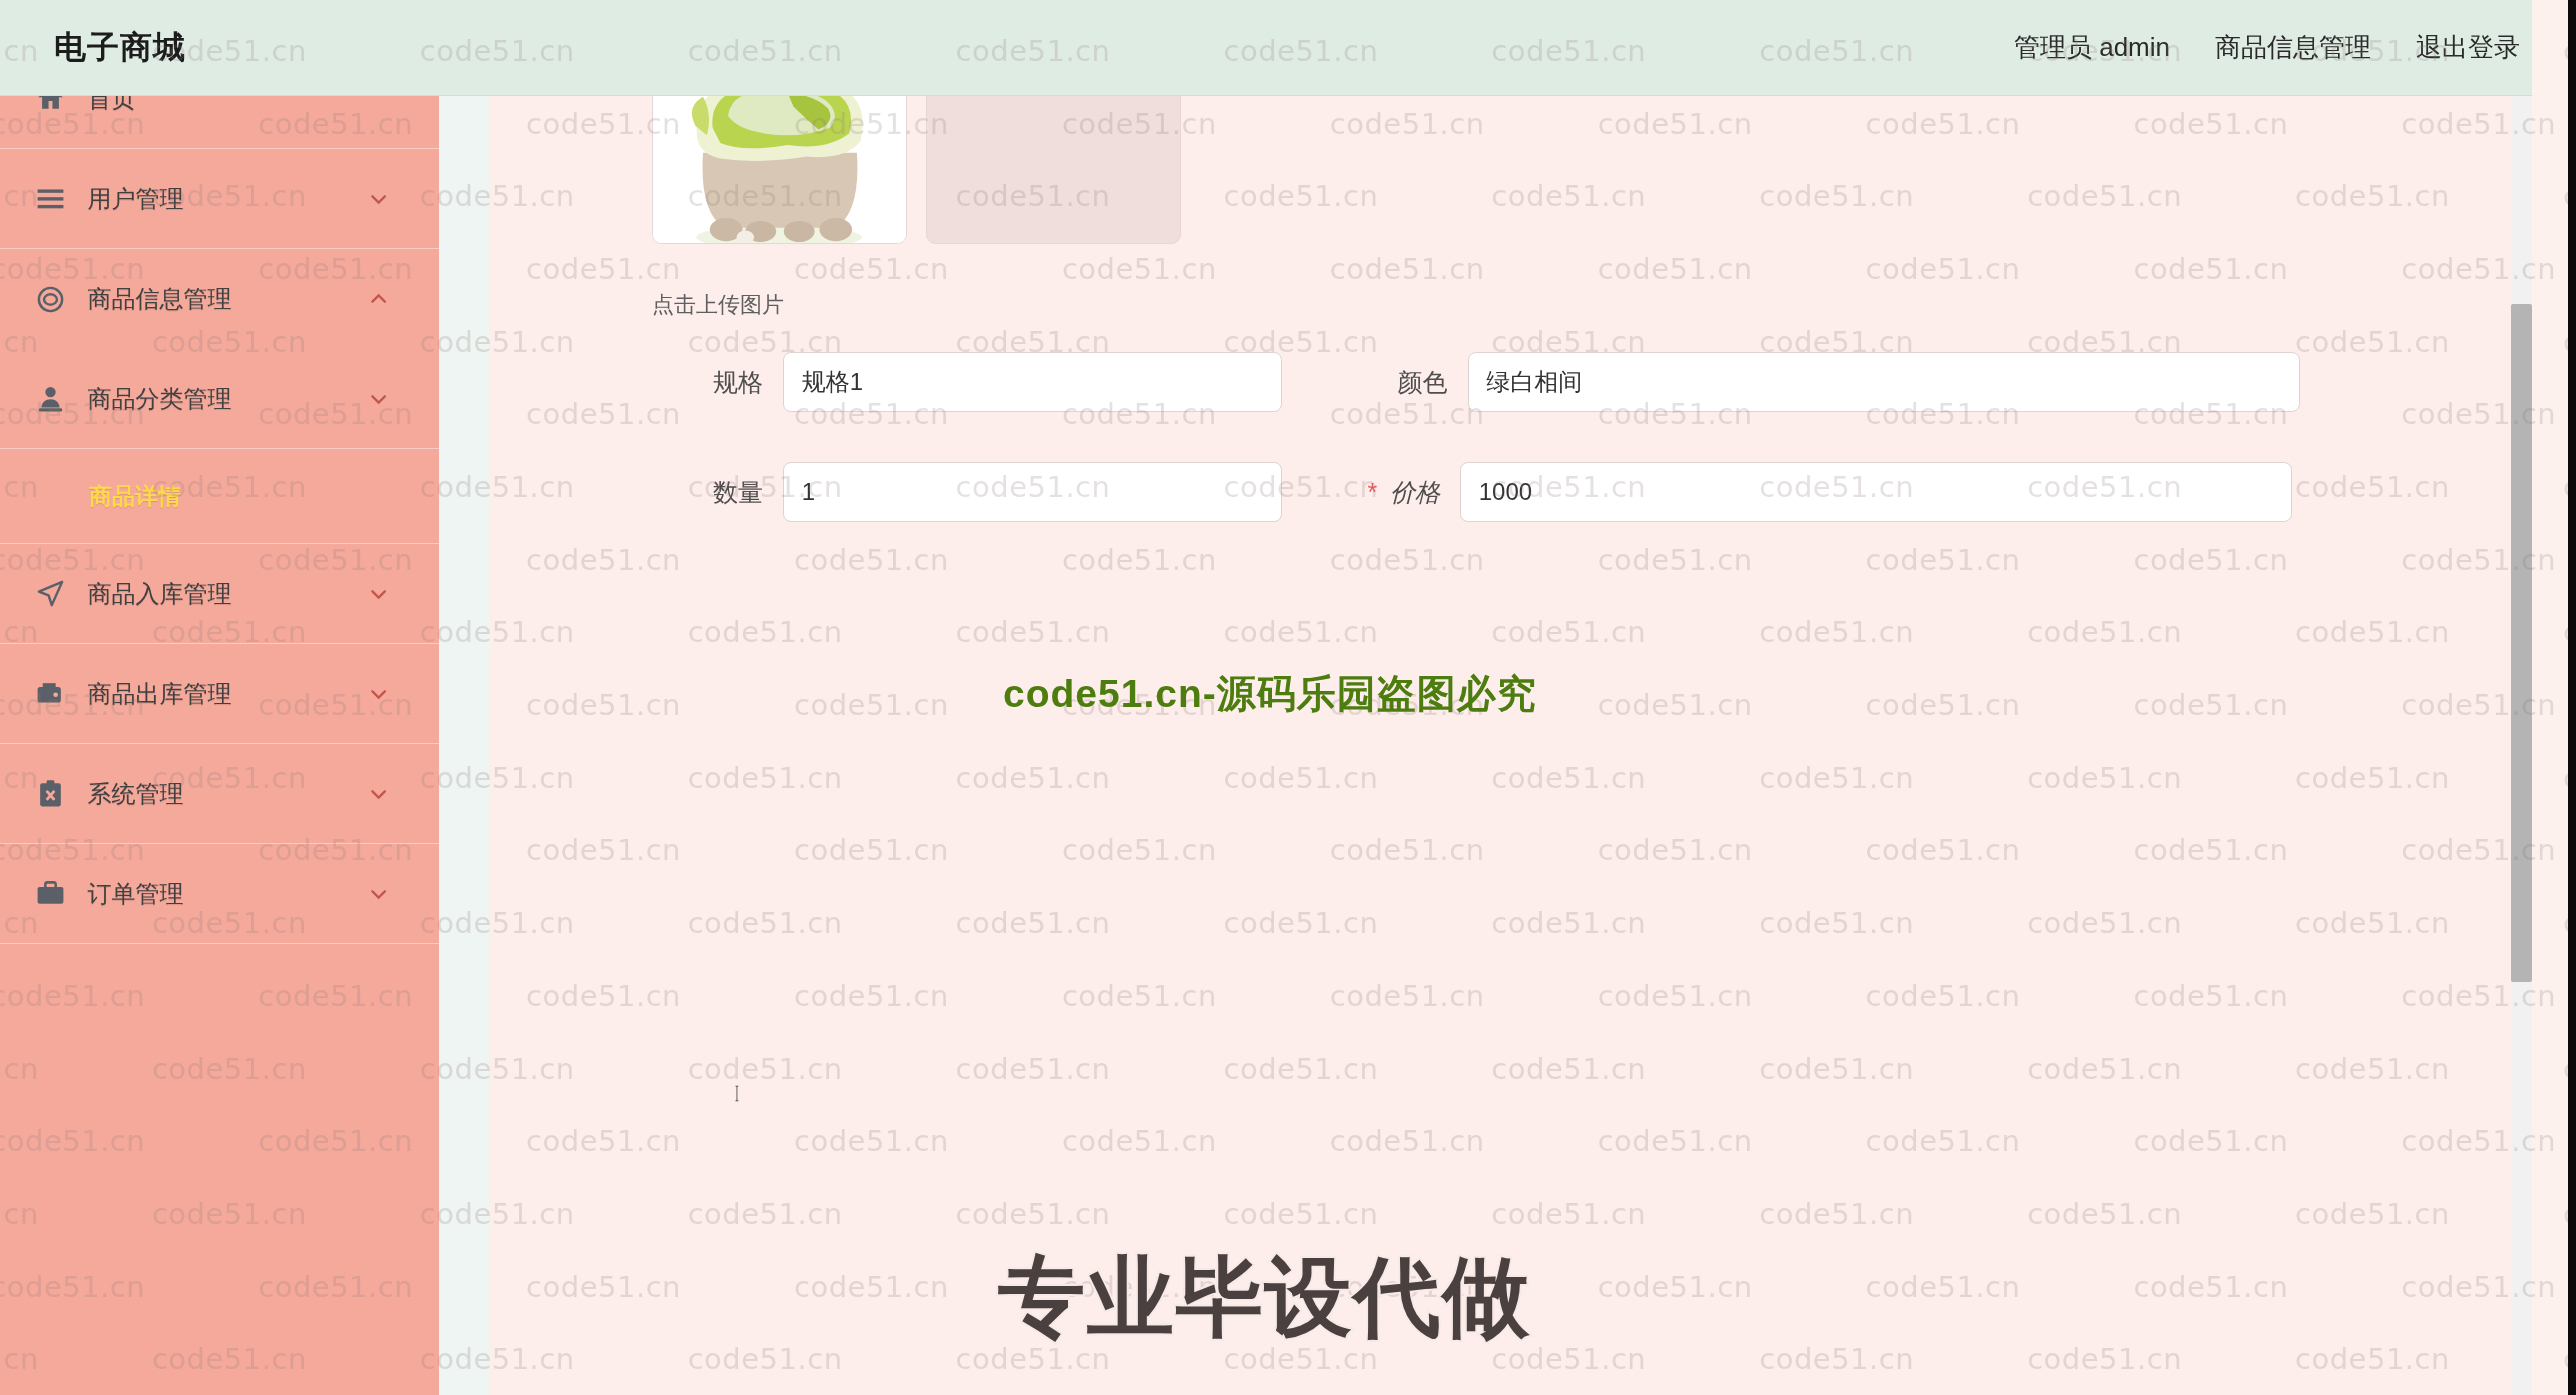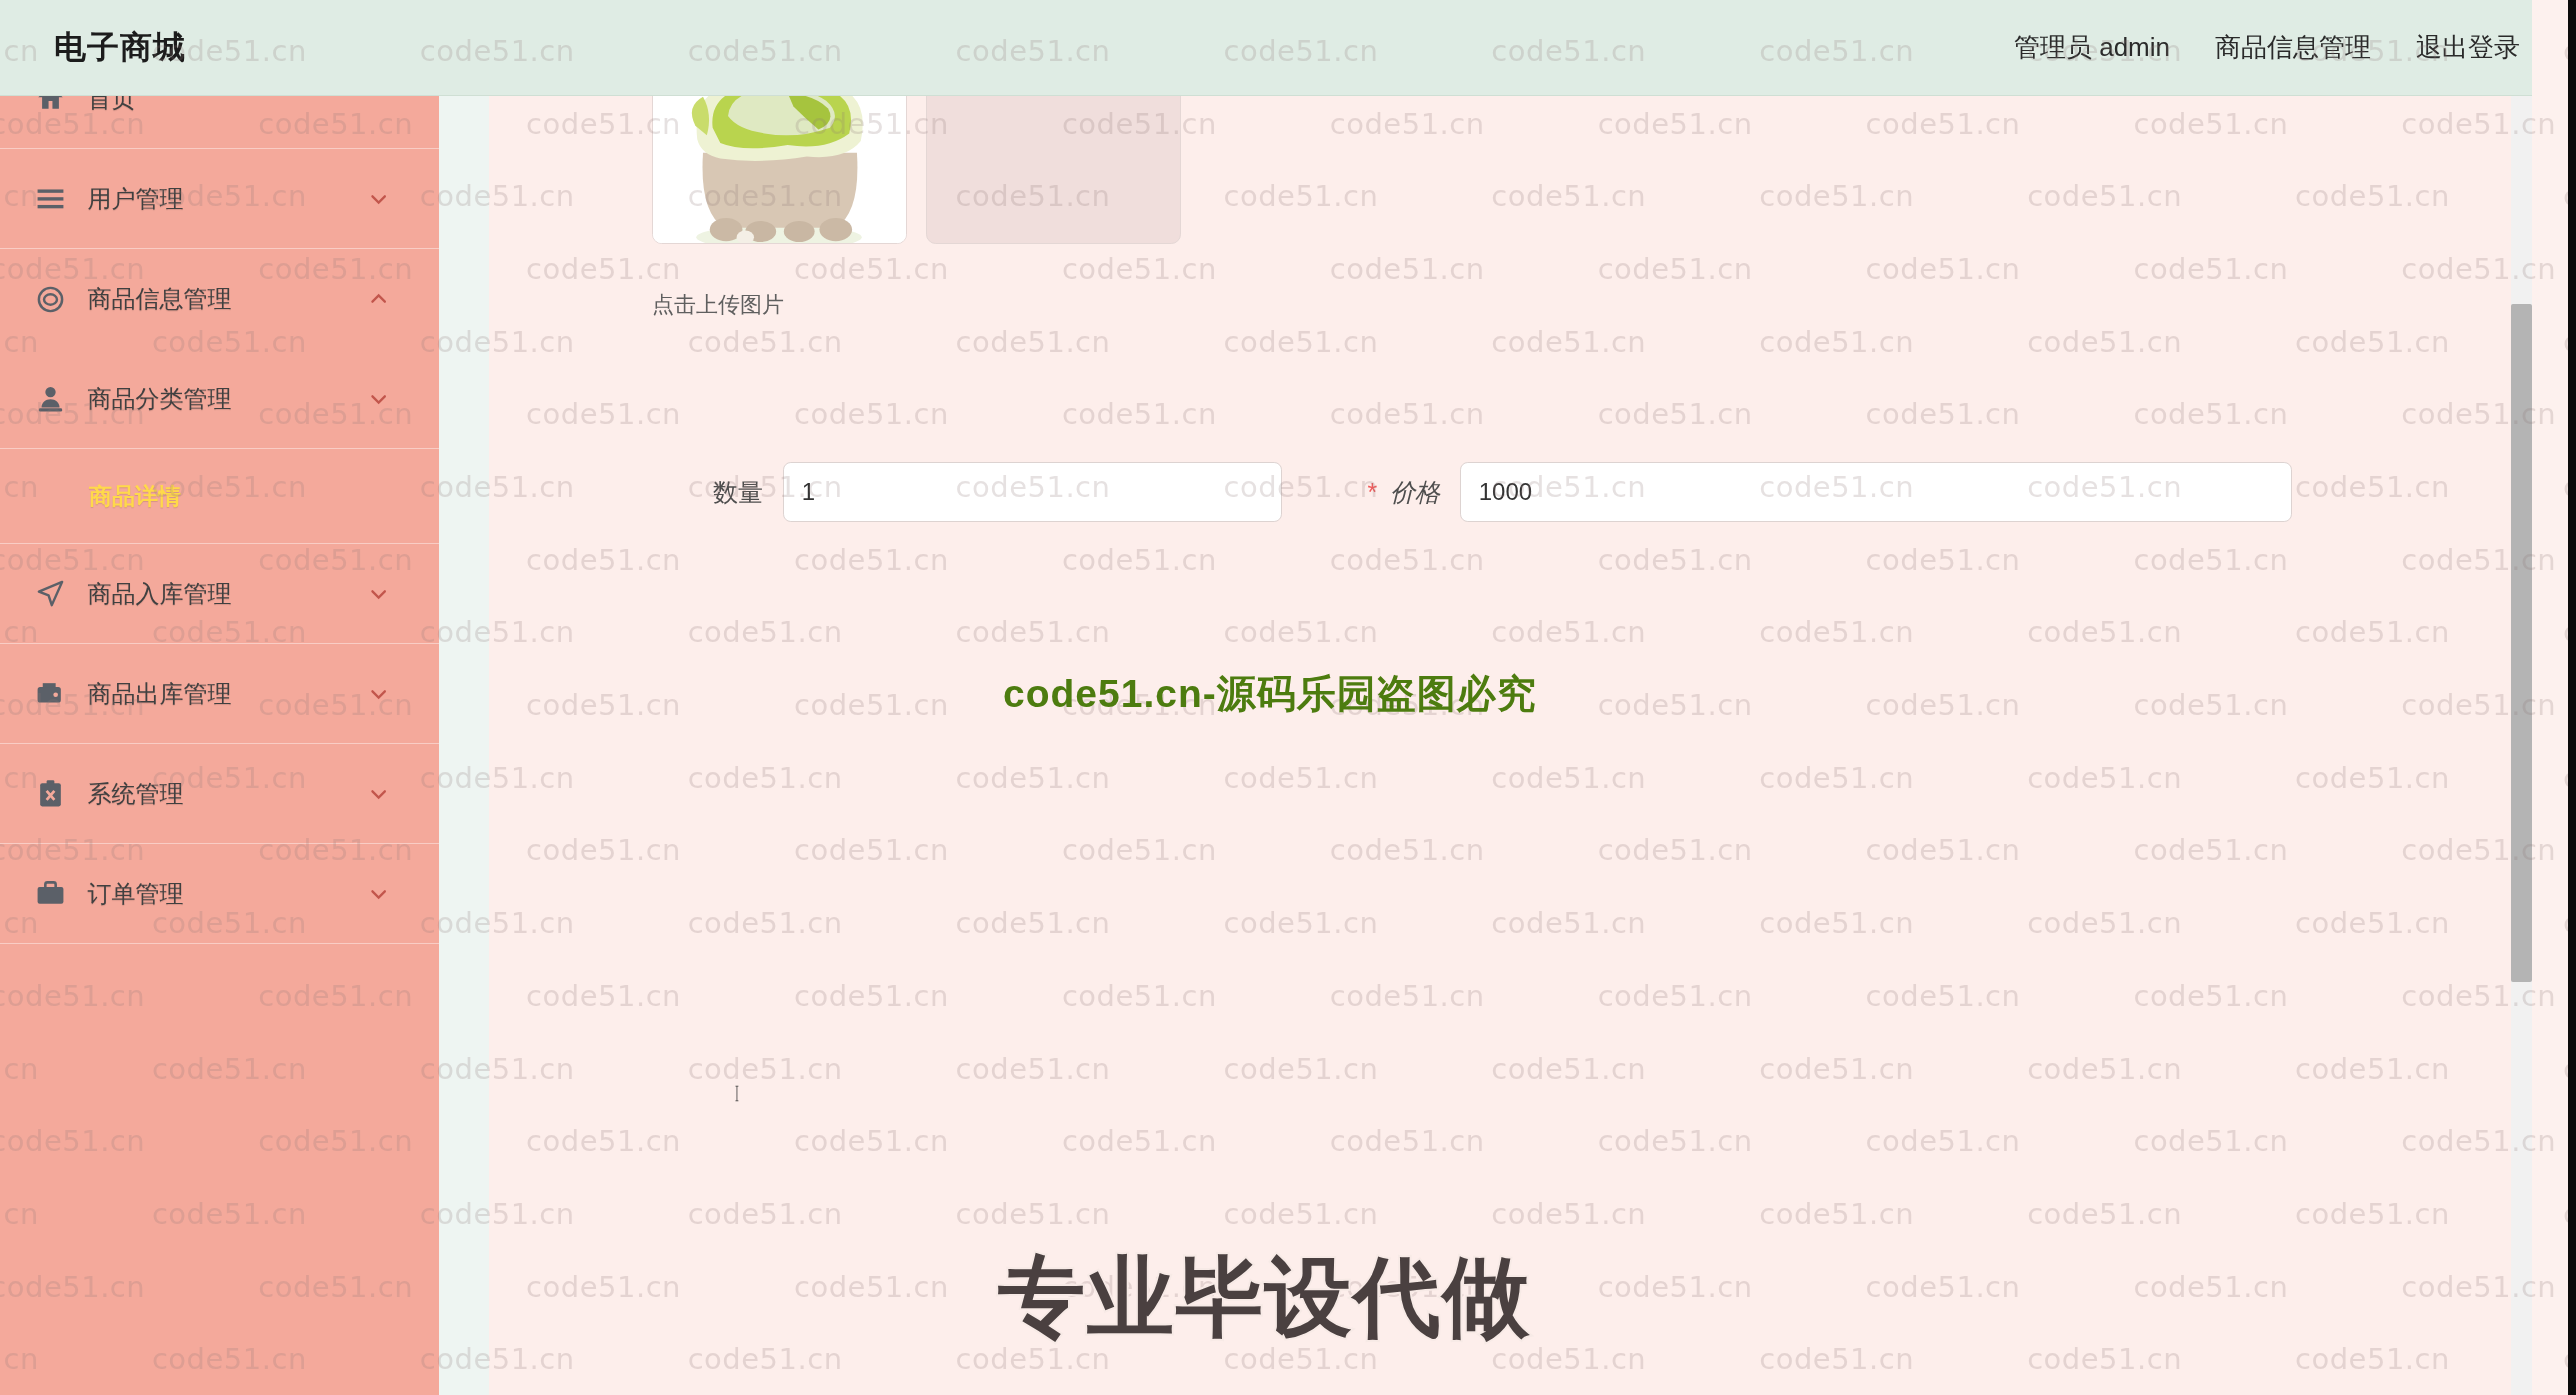--- a/index.html
+++ b/index.html
@@ -307,20 +307,30 @@
           <path d="M78 50 Q80 26 118 22 Q156 18 180 34 Q196 48 184 62 Q150 74 116 68 Q88 64 78 50Z" fill="#dfe9c2"></path>
           <path d="M140 26 Q168 28 182 42 Q190 56 172 64 Q158 52 146 40Z" fill="#a6c43e"></path>
           <path d="M44 60 Q34 40 52 30 Q62 48 56 70Z" fill="#c9dc6b"></path>
         </svg>
       </div>
       <div class="slot"></div>
     </div>
 
     <div class="upload-hint">点击上传图片</div>
 
+    <div class="frow" style="top:256px;">
+      <div class="fgroup">
+        <div class="flabel" style="width:274px;">规格</div>
+        <input class="finput" style="width: 499px; margin-left: 20.4px;" value="规格1">
+      </div>
+      <div class="fgroup" style="margin-left:85px;">
+        <div class="flabel" style="width:80px;">颜色</div>
+        <input class="finput" style="width: 832px; margin-left: 20.4px;" value="绿白相间">
+      </div>
+    </div>
 
     <div class="frow" style="top:366px;">
       <div class="fgroup">
         <div class="flabel" style="width:274px;">数量</div>
         <input class="finput" style="width: 499px; margin-left: 20.4px;" value="1">
       </div>
       <div class="fgroup" style="margin-left:85px;">
         <span class="req-star">*</span>
         <div class="flabel" style="width:56px;font-style:italic;">价格</div>
         <input class="finput" style="width: 832px; margin-left: 20.4px;" value="1000">

